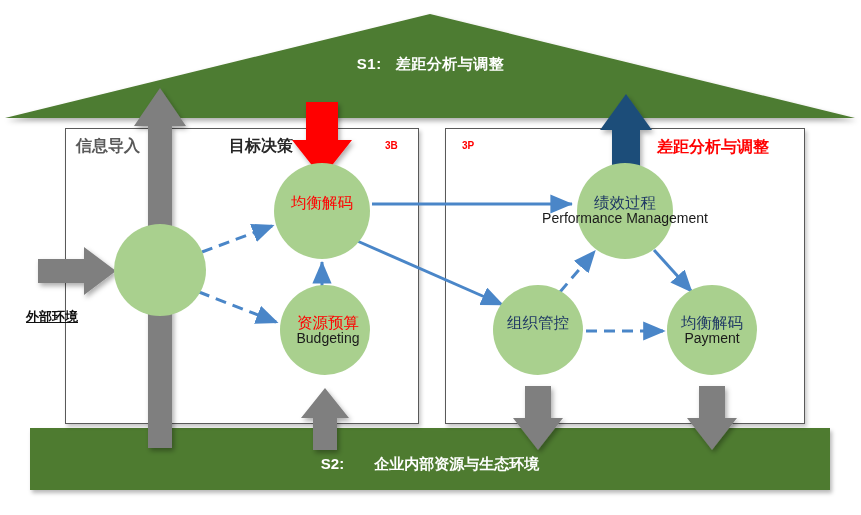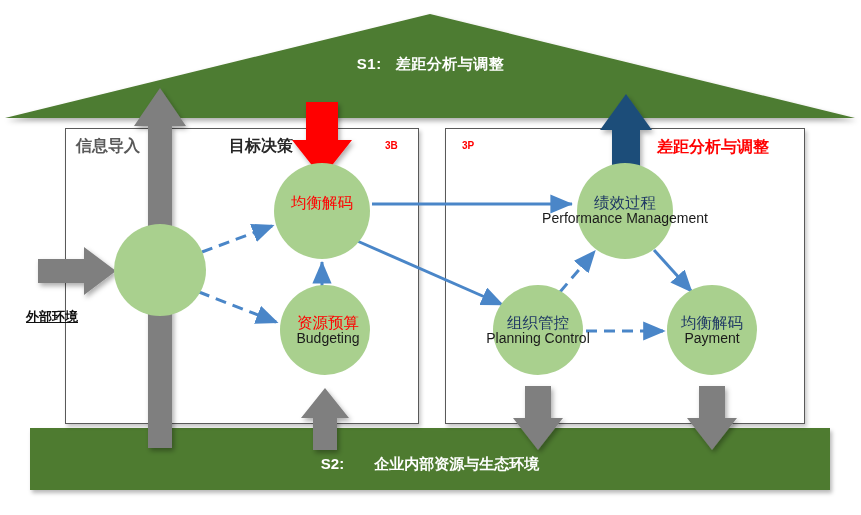--- a/index.html
+++ b/index.html
@@ -127,21 +127,20 @@
 
   <div class="node" style="left:577px;top:163px;width:96px;height:96px;"></div>
   <div class="node-text" style="left:500px;top:194px;width:250px;">
     <span class="node-cn cn-blue">绩效过程</span>
     <span class="node-en">Performance Management</span>
   </div>
 
   <div class="node" style="left:493px;top:285px;width:90px;height:90px;"></div>
   <div class="node-text" style="left:438px;top:314px;width:200px;">
     <span class="node-cn cn-blue">组织管控</span>
-    <span class="node-en">Planning Control</span>
   </div>
 
   <div class="node" style="left:667px;top:285px;width:90px;height:90px;"></div>
   <div class="node-text" style="left:612px;top:314px;width:200px;">
     <span class="node-cn cn-blue">均衡解码</span>
     <span class="node-en">Payment</span>
   </div>
 
   <div id="tag-3b" class="panel-tag">3B</div>
   <div id="tag-3p" class="panel-tag">3P</div>

